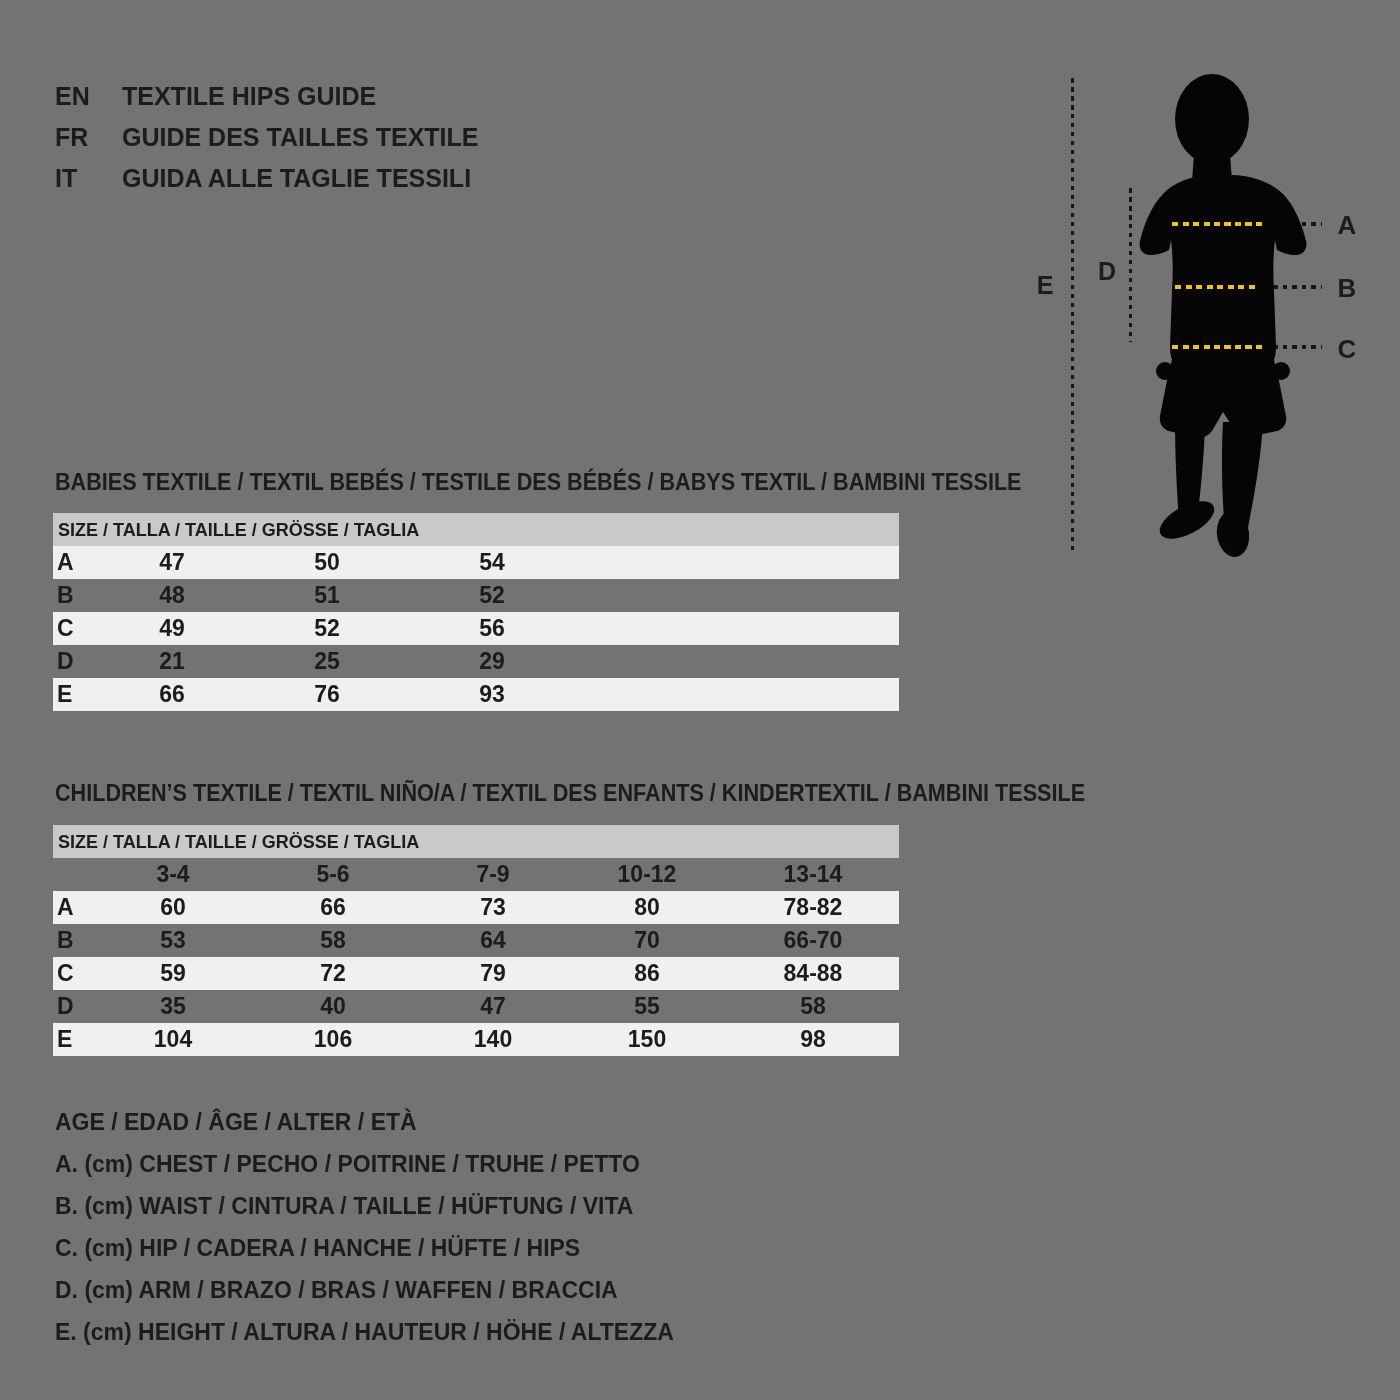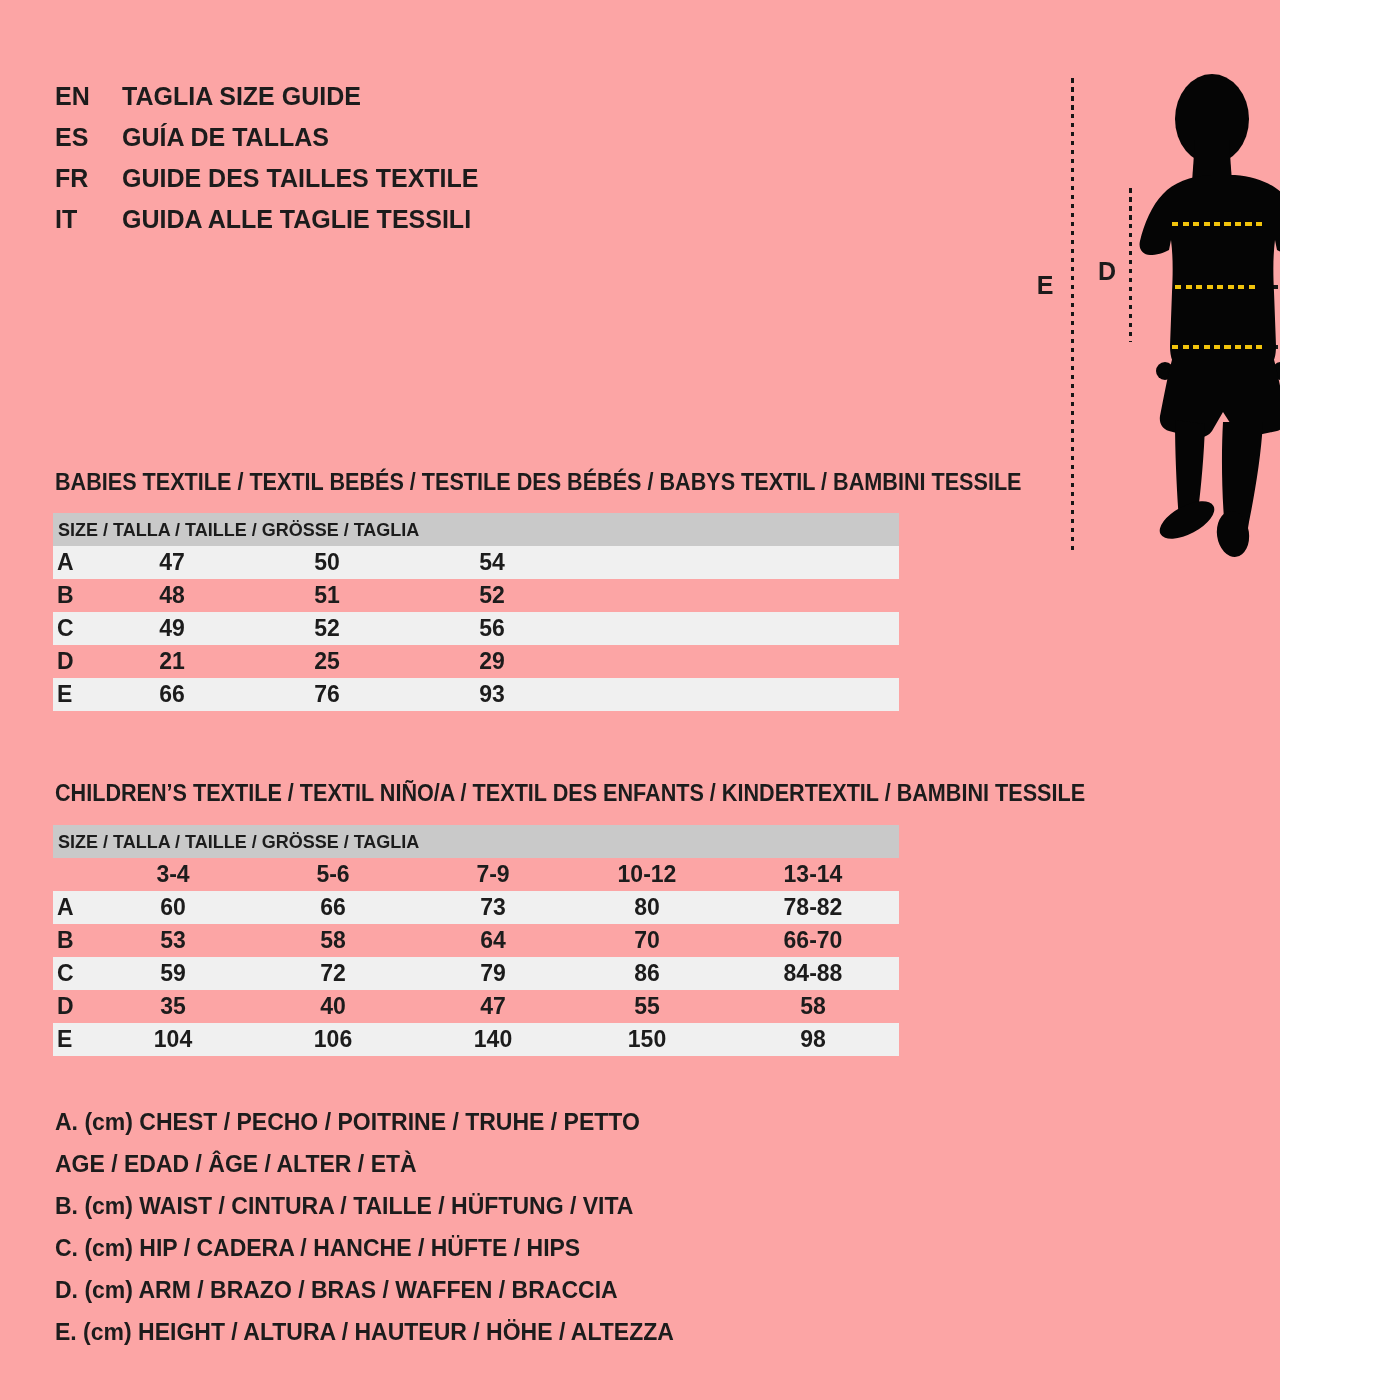--- a/index.html
+++ b/index.html
@@ -6,21 +6,21 @@
     --text:#1c1c1c;
     --header-bg:#c9c9c9;
     --stripe-bg:#f0f0f0;
     --accent-yellow:#f2c40c;
     --line-black:#161616;
     --silhouette:#050505;
   }
   *{box-sizing:border-box;margin:0;padding:0;}
   html,body{background:#ffffff;}
   .page{
-    position:relative;width:1280px;height:1400px;background:#fca5a5;
+    position:relative;width:1400px;height:1400px;background:#737373;
     font-family:"Liberation Sans",sans-serif;font-weight:bold;color:var(--text);
     overflow:hidden;
   }
   .condense{display:inline-block;transform:scaleX(0.9);transform-origin:0 50%;white-space:nowrap;}
 
   
   .languages{position:absolute;left:55px;top:76px;}
   .lang-row{display:flex;align-items:center;height:41px;font-size:25px;}
   .lang-code{width:67px;flex:0 0 67px;}
 
@@ -75,25 +75,21 @@
   .legend{position:absolute;left:55px;top:1101px;font-size:23px;line-height:42px;}
 </style>
 </head>
 <body>
 
 <div class="page">
 
   <section class="languages" id="languages">
       <div class="lang-row">
      <span class="lang-code">EN</span>
-     <span>TAGLIA SIZE GUIDE</span>
-   </div>
-      <div class="lang-row">
-     <span class="lang-code">ES</span>
-     <span>GUÍA DE TALLAS</span>
+     <span>TEXTILE HIPS GUIDE</span>
    </div>
       <div class="lang-row">
      <span class="lang-code">FR</span>
      <span>GUIDE DES TAILLES TEXTILE</span>
    </div>
       <div class="lang-row">
      <span class="lang-code">IT</span>
      <span>GUIDA ALLE TAGLIE TESSILI</span>
    </div>
     </section>
@@ -236,21 +232,21 @@
         <div class="cell rlabel">E</div>
         <div class="cell c0">104</div>
         <div class="cell c1">106</div>
         <div class="cell c2">140</div>
         <div class="cell c3">150</div>
         <div class="cell c4">98</div>
       </div>
     </div>
 
   <section class="legend" id="legend">
-    <div>A. (cm) CHEST / PECHO / POITRINE / TRUHE / PETTO</div>
-  <div>AGE / EDAD / ÂGE / ALTER / ETÀ</div>
+    <div>AGE / EDAD / ÂGE / ALTER / ETÀ</div>
+  <div>A. (cm) CHEST / PECHO / POITRINE / TRUHE / PETTO</div>
       <div>B. (cm) WAIST / CINTURA / TAILLE / HÜFTUNG / VITA</div>
       <div>C. (cm) HIP / CADERA / HANCHE / HÜFTE / HIPS</div>
       <div>D. (cm) ARM / BRAZO / BRAS / WAFFEN / BRACCIA</div>
       <div>E. (cm) HEIGHT / ALTURA / HAUTEUR / HÖHE / ALTEZZA</div>
     </section>
 
 </div>
 
 </body></html>

